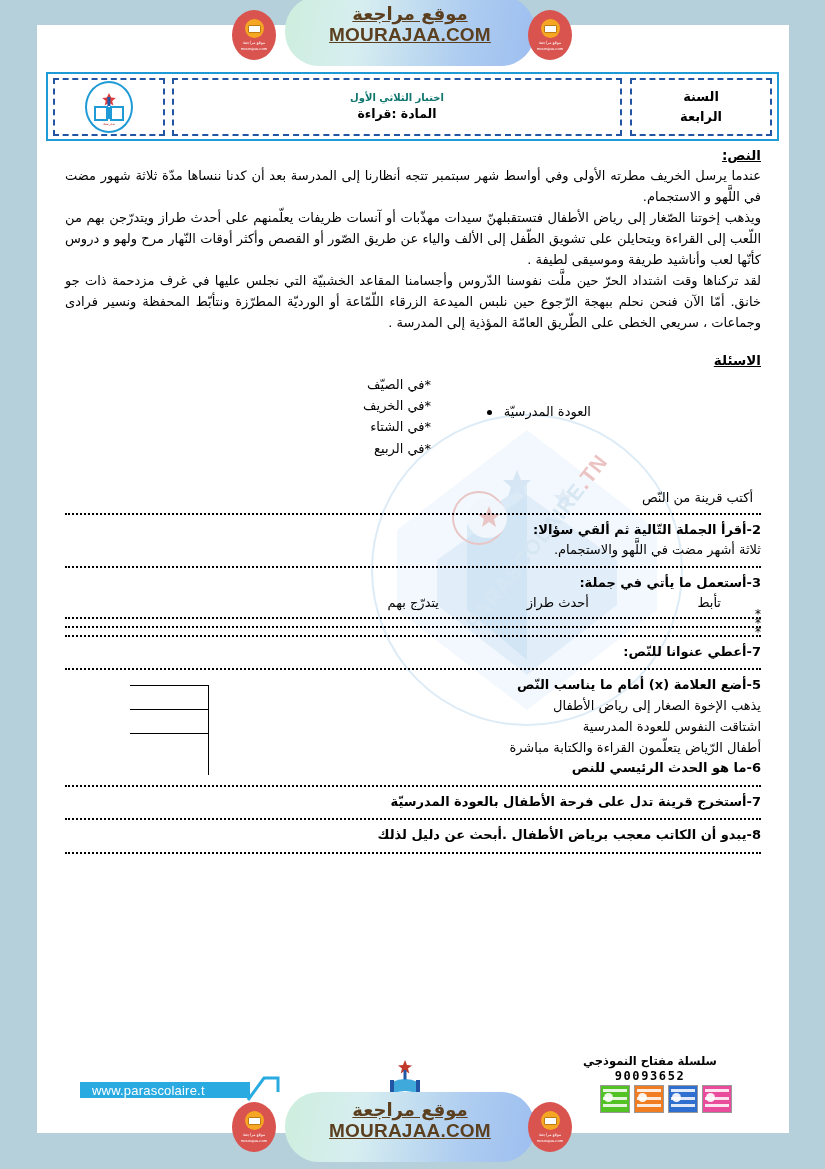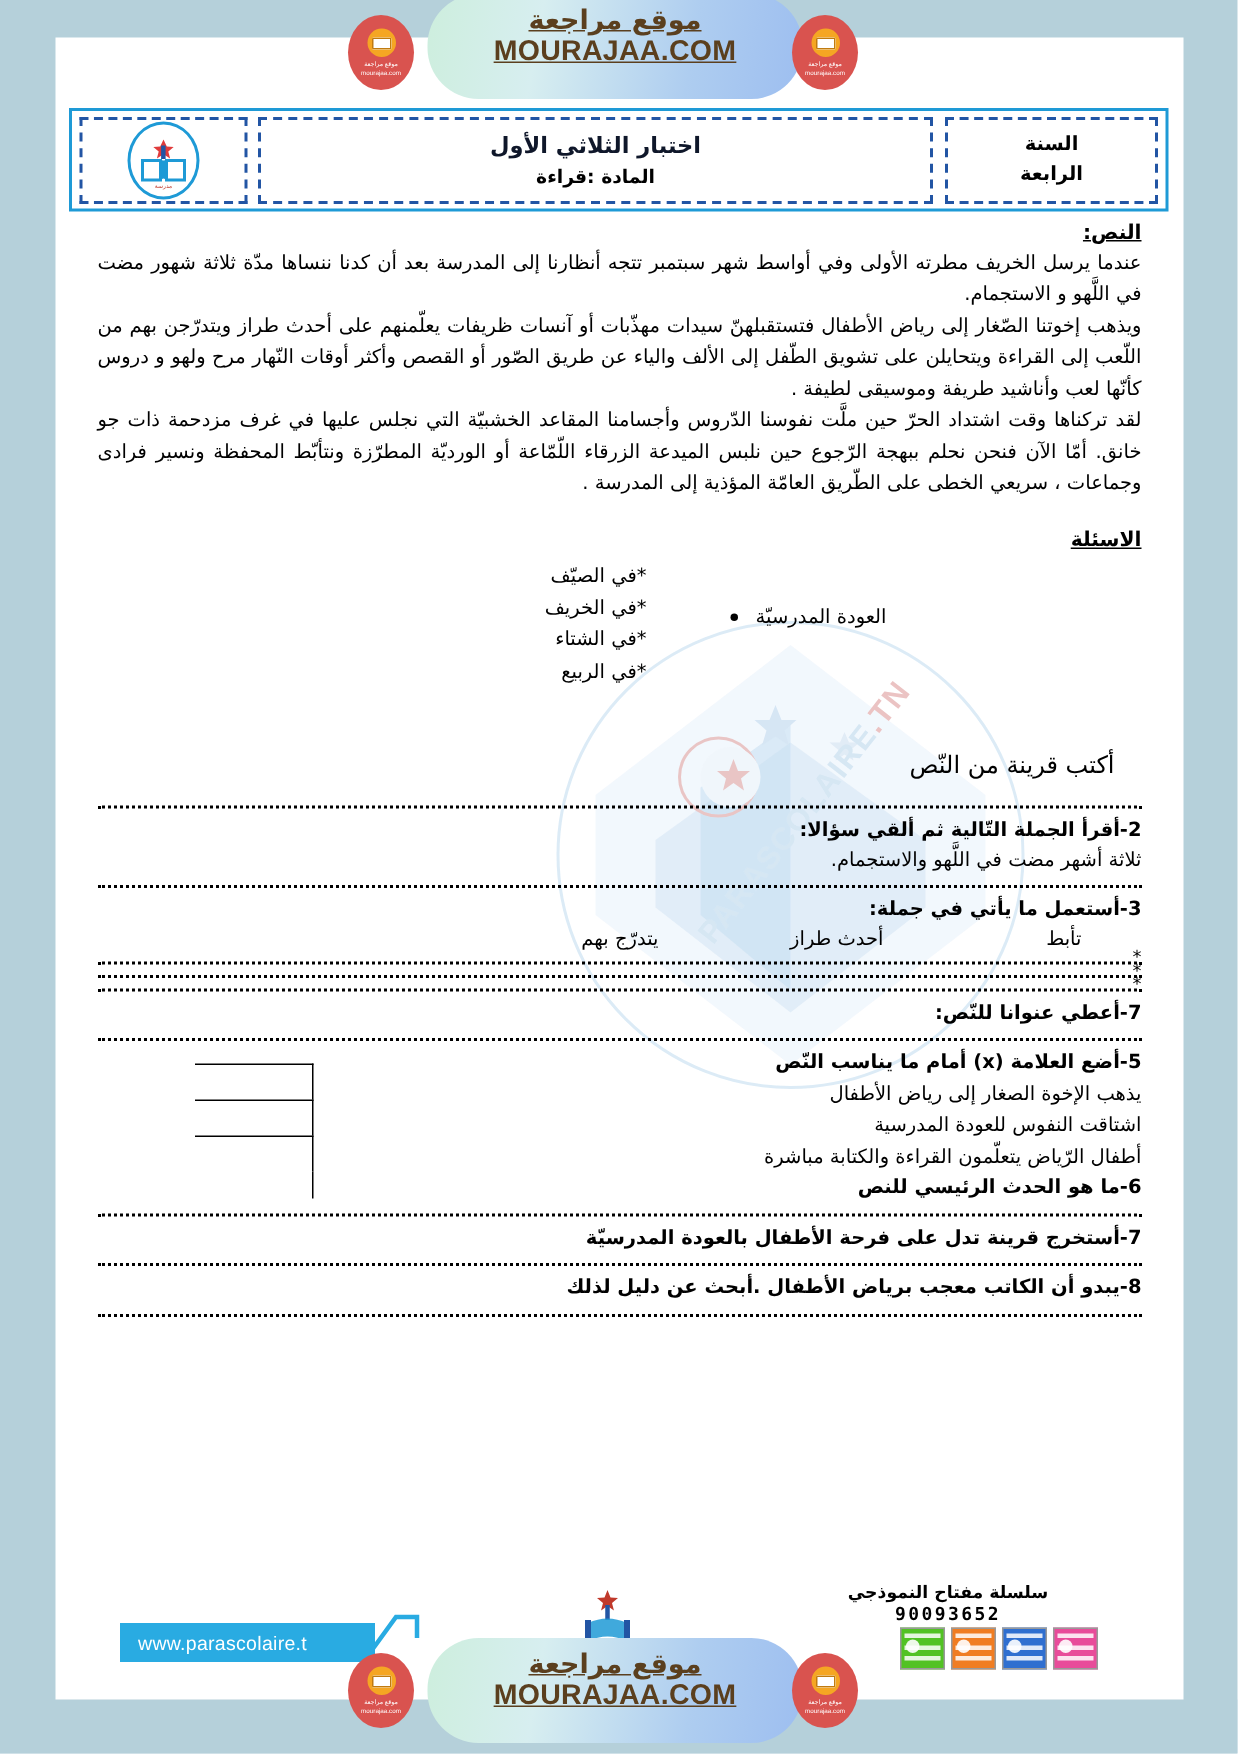--- a/index.html
+++ b/index.html
@@ -139,23 +139,23 @@
   .hdr-title { right: 155px; width: 450px; }
   .hdr-logo  { right: 612px; width: 112px; }
 
   .hdr-year .ln {
     font-size: 13px;
     font-weight: bold;
     color: #000;
     line-height: 1.55;
   }
   .hdr-title .t1 {
-    font-size: 15px;
-    font-weight: bold;
-    color: #0f172a;
+    font-size: 10px;
+    font-weight: bold;
+    color: #0f766e;
     line-height: 1.5;
   }
   .hdr-title .t2 {
     font-size: 12.5px;
     font-weight: bold;
     color: #000;
     line-height: 1.5;
   }
 
   .school-logo {
@@ -272,22 +272,22 @@
     position: absolute;
     right: 330px;
     top: 0;
     font-size: 13px;
     line-height: 1.62;
     text-align: right;
   }
   .match-right div { white-space: nowrap; }
 
   .write-note {
-    font-size: 16px;
-    margin: 18px;
+    font-size: 13px;
+    margin: 8px;
   }
 
   
   .words-row {
     display: flex;
     justify-content: flex-start;
     font-size: 13px;
     margin: 2px 0 0 0;
     padding-right: 40px;
   }
@@ -341,21 +341,21 @@
     top: 1040px;
     width: 825px;
     height: 129px;
     z-index: 30;
   }
   .para-bar {
     position: absolute;
     left: 80px;
     top: 42px;
     width: 170px;
-    height: 26px;
+    height: 16px;
     background: #29abe2;
     color: #fff;
     font-size: 13px;
     font-family: "Liberation Sans", sans-serif;
     display: flex;
     align-items: center;
     padding-right: 10px;
     box-sizing: border-box;
     direction: ltr;
     padding-left: 12px;
@@ -370,21 +370,21 @@
   }
   .kiosk-logo {
     position: absolute;
     left: 382px;
     top: 18px;
     width: 46px;
     height: 44px;
   }
   .series {
     position: absolute;
-    left: 542px;
+    left: 560px;
     top: 14px;
     width: 180px;
     text-align: center;
     direction: rtl;
   }
   .series-name {
     font-size: 11.5px;
     font-weight: bold;
     color: #000;
     letter-spacing: 1.5px;

